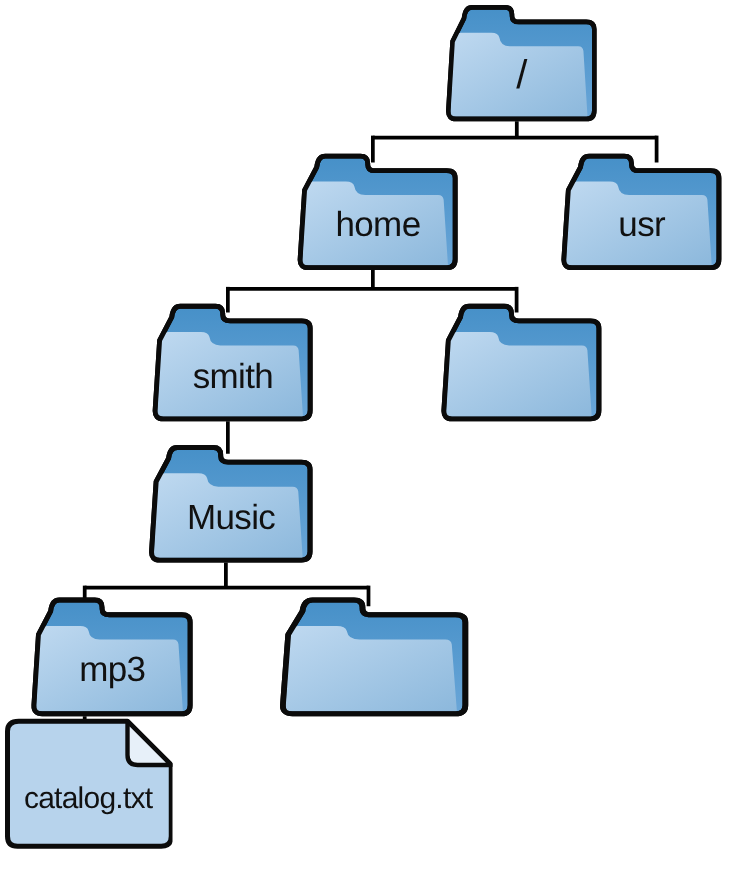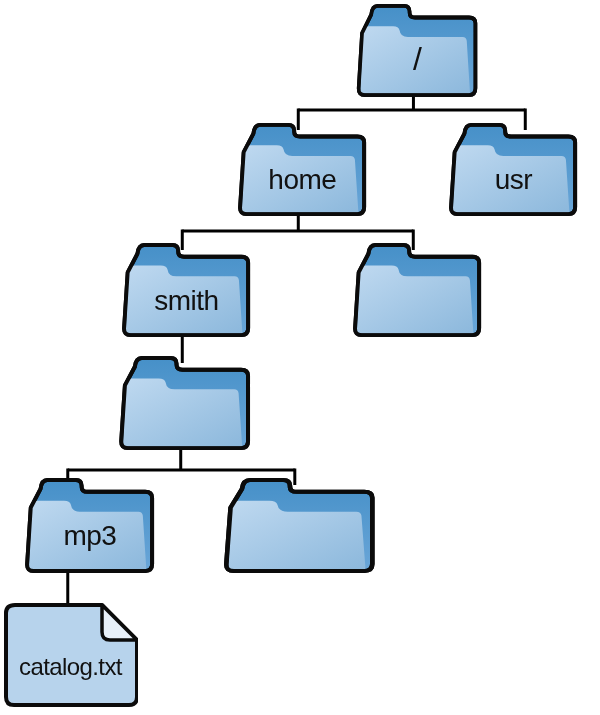--- a/index.html
+++ b/index.html
@@ -88,37 +88,38 @@
           <path d="M 12,30 Q 12,24 18,24 L 45,24 Q 51,24 52,28 Q 53,35 61,35 L 121,35 Q 125,35 125.5,39 L 129,92 L 129,93 L 9,93 Z" fill="url(#gFront)"></path>
           <path d="M 28,3 L 57,3 Q 63,3 63,9 L 63,10 Q 63,15 69,15 L 128,15 Q 135,15 135,21 L 135,88 Q 135,95 128,95 L 14,95 Q 7,95 7.3,88 L 11,31 L 21,12 Q 22,3 28,3 Z" fill="none" stroke="#0b0b0b" stroke-width="4" stroke-linejoin="round"></path>
         </svg>
       </div>
       <div class="node node-music" style="left: 114px; top: 355px; width: 139px; height: 98px;">
         <svg viewBox="0 0 140 100" width="139" height="98" preserveAspectRatio="none">
           <path d="M 28,3 L 57,3 Q 63,3 63,9 L 63,10 Q 63,15 69,15 L 128,15 Q 135,15 135,21 L 135,88 Q 135,95 128,95 L 14,95 Q 7,95 7.3,88 L 11,31 L 21,12 Q 22,3 28,3 Z" fill="url(#gBack)" stroke="#0b0b0b" stroke-width="4" stroke-linejoin="round"></path>
           <path d="M 12,30 Q 12,24 18,24 L 45,24 Q 51,24 52,28 Q 53,35 61,35 L 121,35 Q 125,35 125.5,39 L 129,92 L 129,93 L 9,93 Z" fill="url(#gFront)"></path>
           <path d="M 28,3 L 57,3 Q 63,3 63,9 L 63,10 Q 63,15 69,15 L 128,15 Q 135,15 135,21 L 135,88 Q 135,95 128,95 L 14,95 Q 7,95 7.3,88 L 11,31 L 21,12 Q 22,3 28,3 Z" fill="none" stroke="#0b0b0b" stroke-width="4" stroke-linejoin="round"></path>
         </svg>
+        <span class="label">Music</span>
       </div>
       <div class="node node-mp3" style="left: 20px; top: 477px; width: 137px; height: 99px; text-align: center;">
         <svg viewBox="0 0 140 100" width="137" height="99" preserveAspectRatio="none">
           <path d="M 28,3 L 57,3 Q 63,3 63,9 L 63,10 Q 63,15 69,15 L 128,15 Q 135,15 135,21 L 135,88 Q 135,95 128,95 L 14,95 Q 7,95 7.3,88 L 11,31 L 21,12 Q 22,3 28,3 Z" fill="url(#gBack)" stroke="#0b0b0b" stroke-width="4" stroke-linejoin="round"></path>
           <path d="M 12,30 Q 12,24 18,24 L 45,24 Q 51,24 52,28 Q 53,35 61,35 L 121,35 Q 125,35 125.5,39 L 129,92 L 129,93 L 9,93 Z" fill="url(#gFront)"></path>
           <path d="M 28,3 L 57,3 Q 63,3 63,9 L 63,10 Q 63,15 69,15 L 128,15 Q 135,15 135,21 L 135,88 Q 135,95 128,95 L 14,95 Q 7,95 7.3,88 L 11,31 L 21,12 Q 22,3 28,3 Z" fill="none" stroke="#0b0b0b" stroke-width="4" stroke-linejoin="round"></path>
         </svg>
         <span class="label">mp3</span>
       </div>
       <div class="node node-sheetmusic" style="left: 218px; top: 477px; width: 160px; height: 99px;">
         <svg viewBox="0 0 140 100" width="160" height="99" preserveAspectRatio="none">
           <path d="M 28,3 L 57,3 Q 63,3 63,9 L 63,10 Q 63,15 69,15 L 128,15 Q 135,15 135,21 L 135,88 Q 135,95 128,95 L 14,95 Q 7,95 7.3,88 L 11,31 L 21,12 Q 22,3 28,3 Z" fill="url(#gBack)" stroke="#0b0b0b" stroke-width="4" stroke-linejoin="round"></path>
           <path d="M 12,30 Q 12,24 18,24 L 45,24 Q 51,24 52,28 Q 53,35 61,35 L 121,35 Q 125,35 125.5,39 L 129,92 L 129,93 L 9,93 Z" fill="url(#gFront)"></path>
           <path d="M 28,3 L 57,3 Q 63,3 63,9 L 63,10 Q 63,15 69,15 L 128,15 Q 135,15 135,21 L 135,88 Q 135,95 128,95 L 14,95 Q 7,95 7.3,88 L 11,31 L 21,12 Q 22,3 28,3 Z" fill="none" stroke="#0b0b0b" stroke-width="4" stroke-linejoin="round"></path>
         </svg>
       </div>
-      <div class="node node-catalog" style="left: 3px; top: 602px; width: 135px; height: 106px;">
+      <div class="node node-catalog" style="left: 3px; top: 574px; width: 135px; height: 106px;">
         <svg viewBox="0 0 135 106" width="135" height="106" preserveAspectRatio="none">
           <path d="M 12,3 L 99,3 L 134,38 L 134,95 Q 134,103 126,103 L 11,103 Q 3,103 3,95 L 3,11 Q 3,3 12,3 Z" fill="#b7d3ec" stroke="#0b0b0b" stroke-width="4" stroke-linejoin="round"></path>
           <path d="M 99,3 L 99,30 Q 99,38 107,38 L 134,38 Z" fill="#e7f0f9" stroke="#0b0b0b" stroke-width="3.5" stroke-linejoin="round"></path>
         </svg>
         <span class="label">catalog.txt</span>
       </div>
     </div>
 </div>
 
 </body></html>

